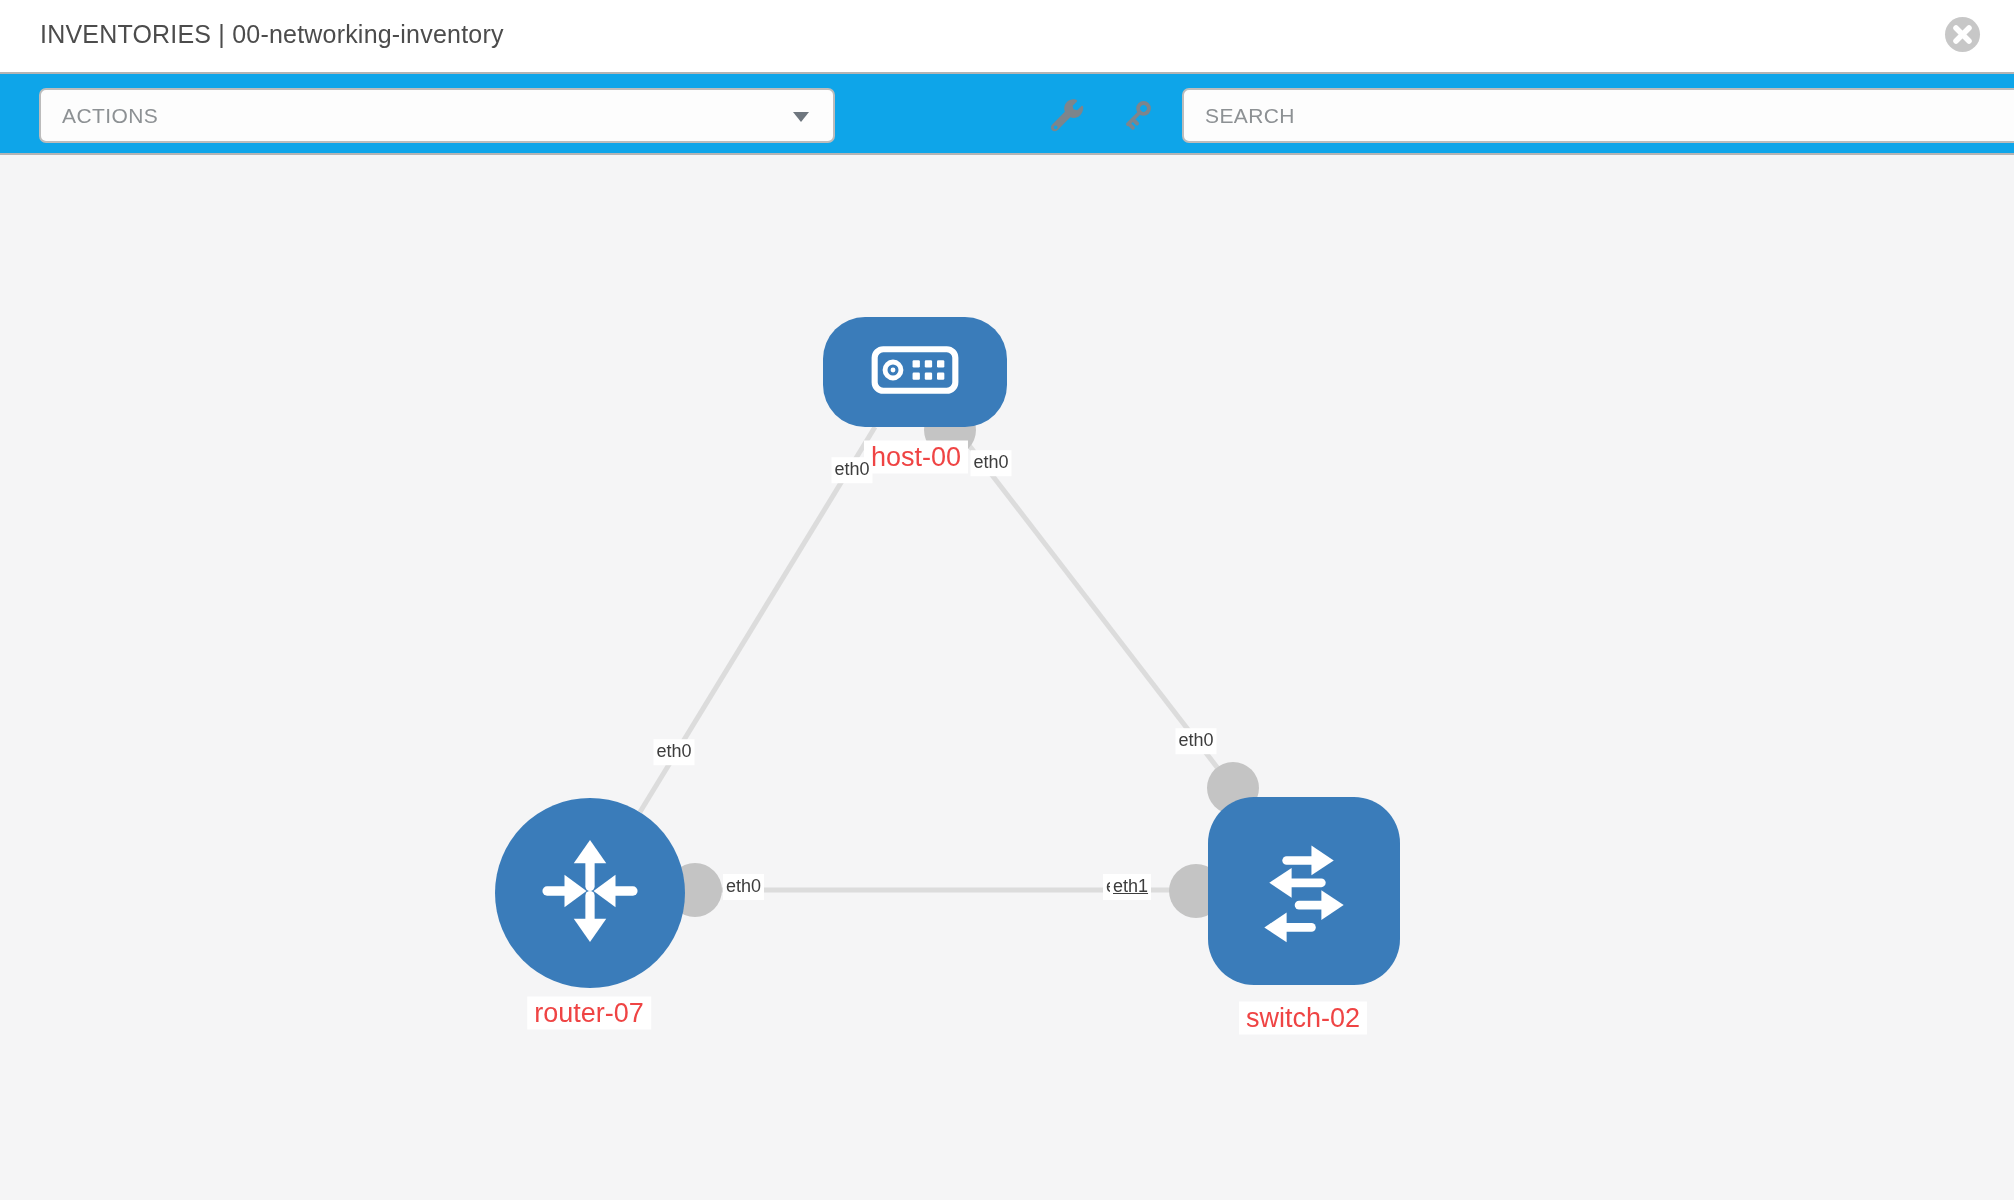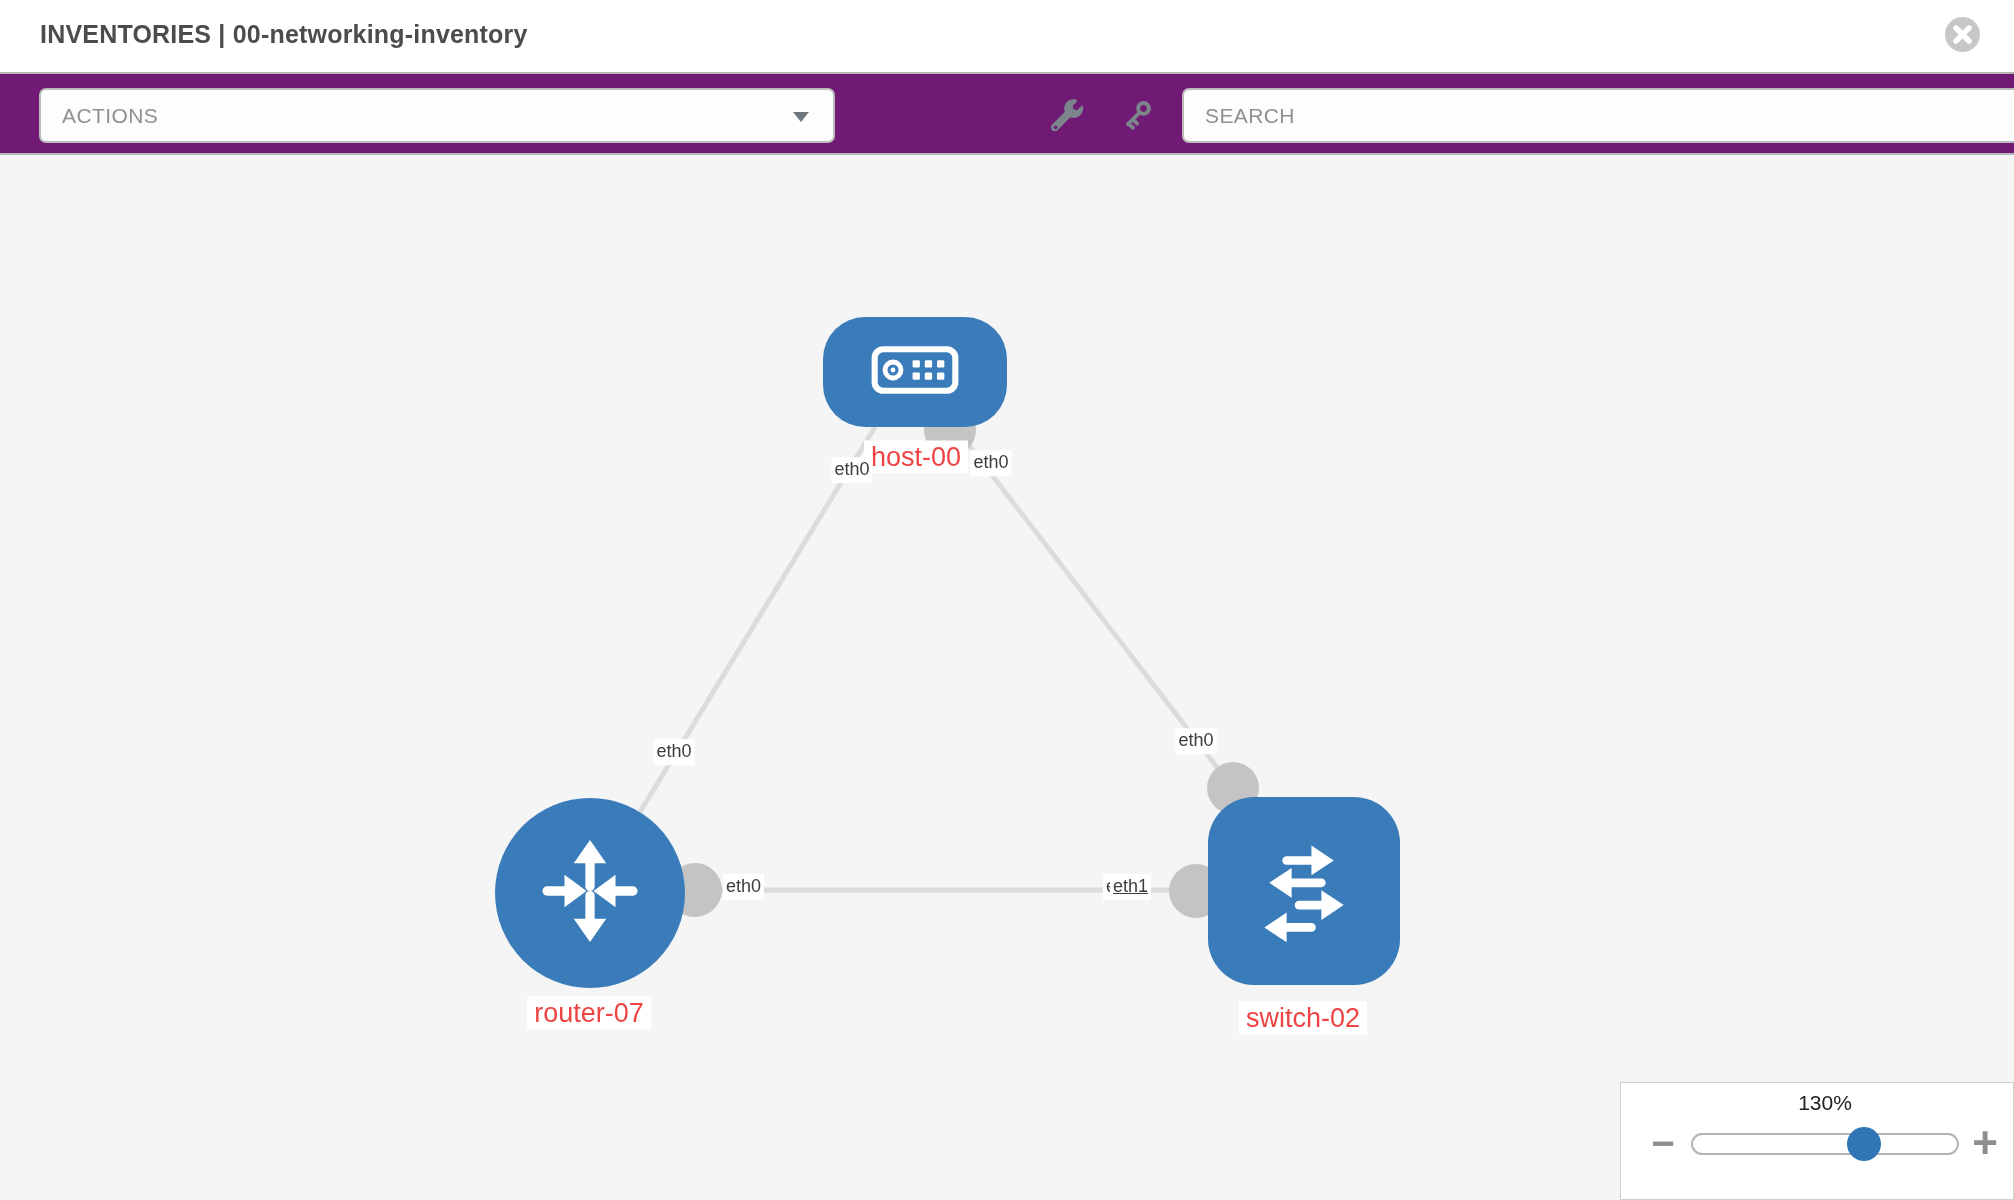--- a/index.html
+++ b/index.html
@@ -1,26 +1,26 @@
 <!DOCTYPE html>
 <html><head>
 <meta charset="utf-8">
 <style>
   * { box-sizing: border-box; margin: 0; padding: 0; }
   html, body { width: 2014px; height: 1200px; overflow: hidden; }
   body { font-family: "Liberation Sans", sans-serif; background: #ffffff; position: relative; }
 
   
   .header { position: absolute; left: 0; top: 0; width: 2014px; height: 72px; background: #ffffff; }
-  .header-title { position: absolute; left: 40px; top: 20px; font-size: 25px; font-weight: 700; color: #4c4c4c; letter-spacing: 0.2px; }
+  .header-title { position: absolute; left: 40px; top: 20px; font-size: 25px; font-weight: 400; color: #4c4c4c; letter-spacing: 0.2px; }
   .close-btn { position: absolute; left: 1945px; top: 17px; width: 35px; height: 35px; border-radius: 50%; background: #c7c7c7; cursor: pointer; }
   .close-btn svg { position: absolute; left: 8px; top: 8px; }
 
   
-  .toolbar { position: absolute; left: 0; top: 72px; width: 2014px; height: 83px; background: #701a75; border-top: 2px solid #b4b4b4; border-bottom: 2px solid #b4b4b4; }
+  .toolbar { position: absolute; left: 0; top: 72px; width: 2014px; height: 83px; background: #0ea5e9; border-top: 2px solid #b4b4b4; border-bottom: 2px solid #b4b4b4; }
   .select-box { position: absolute; top: 14px; height: 55px; background: #fdfdfd; border: 2px solid #bcbcbc; border-radius: 7px; color: #8d9194; font-size: 21px; line-height: 51px; padding-left: 21px; letter-spacing: 0.4px; cursor: pointer; }
   .select-actions { left: 39px; width: 796px; }
   .select-search { left: 1182px; width: 912px; }
   .caret { position: absolute; right: 24px; top: 22px; width: 0; height: 0; border-left: 8px solid transparent; border-right: 8px solid transparent; border-top: 10px solid #6e767e; }
   .tool-icon-btn { position: absolute; top: 22px; width: 40px; height: 40px; cursor: pointer; }
   .tool-wrench { left: 1047px; }
   .tool-key { left: 1116px; }
   .tool-icon-btn svg { width: 40px; height: 40px; fill: #7d858c; }
 
   
@@ -177,21 +177,14 @@
   <span class="node-label lbl-switch">switch-02</span>
 
   <span class="iface-label if-center if-host-left">eth0</span>
   <span class="iface-label if-center if-host-right">eth0</span>
   <span class="iface-label if-center if-router-top">eth0</span>
   <span class="iface-label if-center if-switch-top">eth0</span>
   <span class="iface-label if-router-mid">eth0</span>
   <span class="iface-label if-mid-back">eth0</span>
   <span class="iface-label if-mid-front">eth1</span>
 
-  <div class="zoom-panel">
-    <div class="zoom-level">130%</div>
-    <div class="zoom-minus">−</div>
-    <div class="zoom-track"></div>
-    <div class="zoom-handle"></div>
-    <div class="zoom-plus">+</div>
-  </div>
 
 </div>
 
 </body></html>

